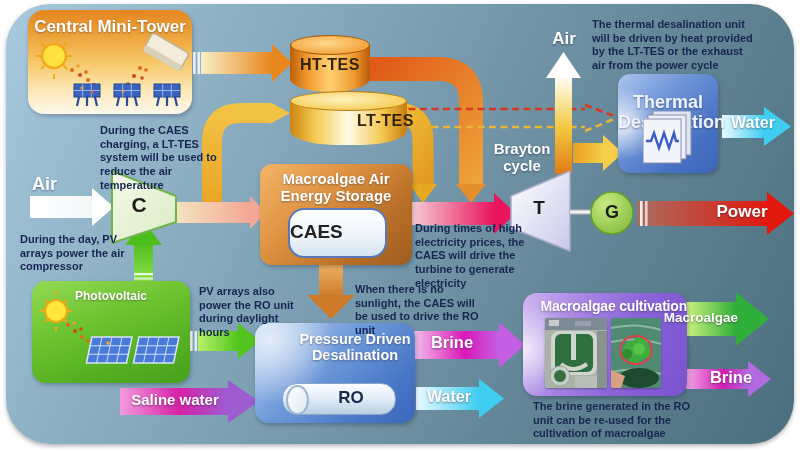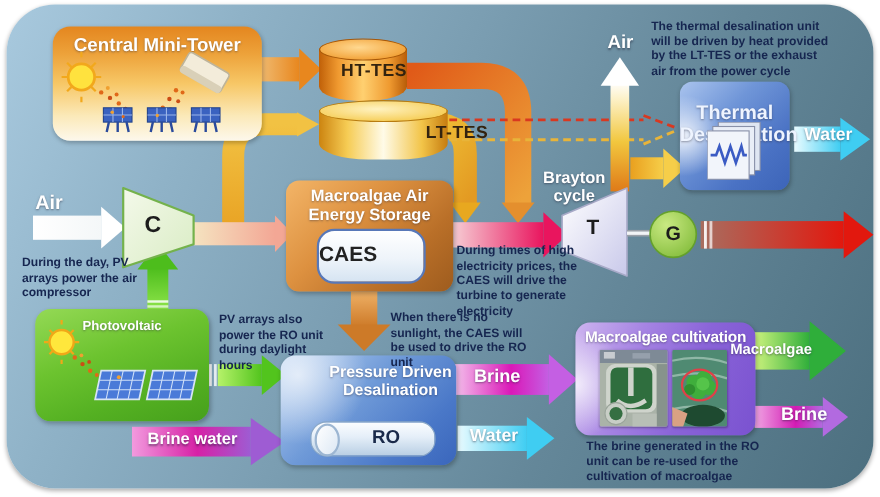--- a/index.html
+++ b/index.html
@@ -15,29 +15,29 @@
              text-shadow:0 1px 2px rgba(40,40,60,.45);line-height:1.12;}
   .note{position:absolute;color:#16265048;color:#162650;font-size:11px;font-weight:600;
         line-height:1.24;letter-spacing:0;}
   .flabel{position:absolute;color:#ffffff;font-weight:bold;text-align:center;
           text-shadow:0 1px 2px rgba(30,30,50,.5);white-space:nowrap;}
   .nlabel{position:absolute;color:#1c1c1c;font-weight:bold;text-align:center;}
   
   .cyl{position:absolute;width:80px;}
   .cyl .cbody{position:absolute;left:0;right:0;top:0;bottom:0;border-radius:0 0 45px 45px / 0 0 15px 15px;}
   .cyl .ccap{position:absolute;left:0;right:0;top:-9px;height:18px;border-radius:50%;}
-  .cyl .clabel{position:absolute;width:100%;top:12px;text-align:right;font-weight:bold;
+  .cyl .clabel{position:absolute;width:100%;top:12px;text-align:center;font-weight:bold;
                font-size:16px;color:#33230f;letter-spacing:.5px;}
   .cyl-ht .cbody{background:linear-gradient(90deg,#c06008 0%,#f09a30 22%,#ffd070 50%,#ef9a30 80%,#b85c08 100%);}
   .cyl-ht .ccap{background:radial-gradient(ellipse at 45% 40%,#ffd890,#f2a238 75%,#d07c18);border:1px solid #a85808;}
   .cyl-lt .cbody{background:linear-gradient(90deg,#cc8410 0%,#f6cc54 22%,#fffbe8 50%,#f2c448 80%,#c67c10 100%);}
   .cyl-lt .ccap{background:radial-gradient(ellipse at 45% 40%,#fff2c0,#f6ce58 75%,#dc9c1c);border:1px solid #b87c10;}
   
-  .tower-box{left:28px;top:24px;width:190px;height:104px;border-radius:16px;
-     background:linear-gradient(180deg,#e4861f 0%,#eda23a 24%,#f7c766 50%,#fbe9b8 78%,#fdf8ec 100%);margin-left:20px;}
+  .tower-box{left:28px;top:10px;width:164px;height:104px;border-radius:16px;
+     background:linear-gradient(180deg,#e4861f 0%,#eda23a 24%,#f7c766 50%,#fbe9b8 78%,#fdf8ec 100%);}
   .caes-box{left:260px;top:164px;width:152px;height:101px;border-radius:12px;
      background:linear-gradient(135deg,#f3b568 0%,#dd9140 38%,#b96f28 72%,#9e5c1e 100%);}
   .caes-inner{position:absolute;left:28px;top:44px;width:95px;height:46px;border-radius:16px;
      border:2px solid #5878b8;background:linear-gradient(180deg,#ffffff 0%,#eef4fa 55%,#d6e4f2 100%);
      text-align:left;line-height:44px;font-size:19px;font-weight:bold;color:#222222;}
   .thermal-box{left:618px;top:74px;width:100px;height:99px;border-radius:12px;
      background:radial-gradient(circle at 4% 50%,rgba(255,255,255,.85),rgba(255,255,255,0) 34%),
                 linear-gradient(135deg,#aac4ee 0%,#7096d8 35%,#4a72c4 72%,#3c64b8 100%);}
   .pv-box{left:32px;top:281px;width:158px;height:102px;
      background:linear-gradient(160deg,#94d955 0%,#6cc32f 40%,#54b022 72%,#46a01c 100%);}
@@ -374,21 +374,21 @@
 
   <div class="box pressure-box">
     <div class="box-title" style="font-size:14.5px;margin-top:8px;padding-left:20px;">Pressure Driven Desalination</div>
     <div class="ro-cyl">
       <div class="ro-cap"></div>
       <div class="ro-label">RO</div>
     </div>
   </div>
 
   <div class="box macro-box">
-    <div class="box-title" style="font-size:14px;margin-top:6px;letter-spacing:-.2px;">Macroalgae cultivation</div>
+    <div class="box-title" style="font-size:14px;margin-top:6px;letter-spacing:-.2px;text-align:right;">Macroalgae cultivation</div>
     <div class="photo" style="left:22px;top:25px;width:62px;height:70px;">
       <svg width="62" height="70" viewBox="0 0 62 70">
         <rect width="62" height="70" fill="#aab3a8"></rect>
         <rect width="62" height="12" fill="#7e8a96"></rect>
         <rect x="4" y="2" width="10" height="6" fill="#c8ccd0"></rect>
           <rect x="30" y="3" width="16" height="5" fill="#96a0ac"></rect>
         <rect x="6" y="13" width="46" height="44" rx="8" fill="#cfd4cc"></rect>
         <rect x="10" y="16" width="38" height="38" rx="6" fill="#2f6e3e"></rect>
         <rect x="26" y="16" width="5" height="26" fill="#cfd4cc"></rect>
         <path d="M16,46 Q28,56 42,46" stroke="#cfd4cc" stroke-width="4" fill="none"></path>
@@ -413,30 +413,32 @@
             <circle cx="28" cy="31" r="6" fill="#55c44a"></circle>
         </g>
         <ellipse cx="25" cy="32" rx="16" ry="14" fill="none" stroke="#e04048" stroke-width="2"></ellipse>
       </svg>
     </div>
   </div>
 
   <div class="nlabel" style="left:124px;top:193px;width:30px;font-size:21px;">C</div>
   <div class="nlabel" style="left:524px;top:197px;width:30px;font-size:19px;">T</div>
   <div class="nlabel" style="left:599px;top:202px;width:26px;font-size:18px;">G</div>
-  <div class="flabel" style="left:484px;top:141px;width:76px;font-size:15px;line-height:1.1;white-space:normal;margin-top:13px;">Brayton cycle</div>
+  <div class="flabel" style="left:484px;top:141px;width:76px;font-size:15px;line-height:1.1;white-space:normal;">Brayton cycle</div>
 
   <div class="flabel" style="left:32px;top:174px;width:60px;font-size:18px;text-align:left;">Air</div>
   <div class="flabel" style="left:536px;top:29px;width:56px;font-size:17px;">Air</div>
+  <div class="flabel" style="left:704px;top:202px;width:76px;font-size:17px;">Power</div>
   <div class="flabel" style="left:724px;top:114px;width:58px;font-size:16px;">Water</div>
-  <div class="flabel" style="left:124px;top:391px;width:102px;font-size:15px;">Brine water</div>
+  <div class="flabel" style="left:124px;top:391px;width:102px;font-size:15px;">Saline water</div>
   <div class="flabel" style="left:420px;top:333px;width:64px;font-size:16.5px;">Brine</div>
   <div class="flabel" style="left:420px;top:388px;width:58px;font-size:16px;">Water</div>
   <div class="flabel" style="left:658px;top:310px;width:86px;font-size:13.5px;">Macroalgae</div>
   <div class="flabel" style="left:700px;top:368px;width:62px;font-size:16.5px;">Brine</div>
 
+  <div class="note" style="left:100px;top:124px;width:126px;">During the CAES charging, a LT-TES system will be used to reduce the air temperature</div>
   <div class="note" style="left:20px;top:233px;width:112px;">During the day, PV arrays power the air compressor</div>
   <div class="note" style="left:199px;top:285px;width:106px;">PV arrays also power the RO unit during daylight hours</div>
   <div class="note" style="left:415px;top:222px;width:140px;">During times of high electricity prices, the CAES will drive the turbine to generate electricity</div>
   <div class="note" style="left:355px;top:283px;width:132px;">When there is no sunlight, the CAES will be used to drive the RO unit</div>
   <div class="note" style="left:592px;top:18px;width:164px;">The thermal desalination unit will be driven by heat provided by the LT-TES or the exhaust air from the power cycle</div>
   <div class="note" style="left:533px;top:400px;width:160px;">The brine generated in the RO unit can be re-used for the cultivation of macroalgae</div>
 </div>
 
 </body></html>

